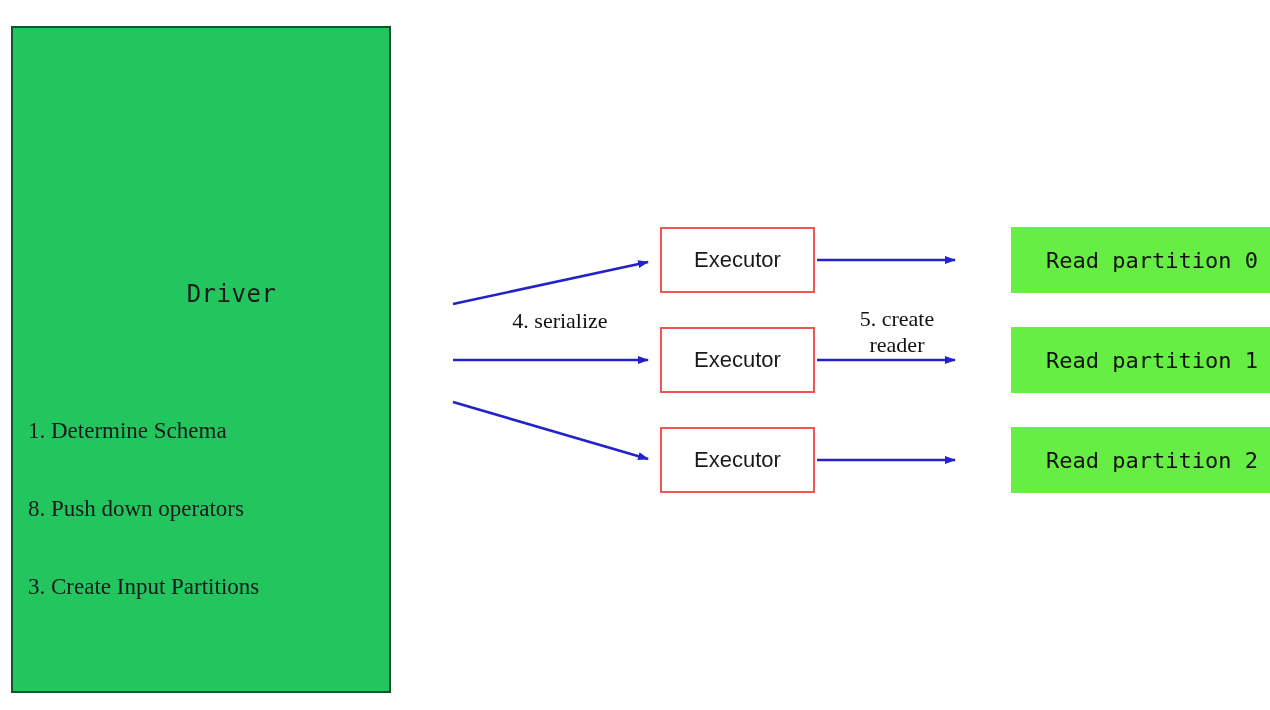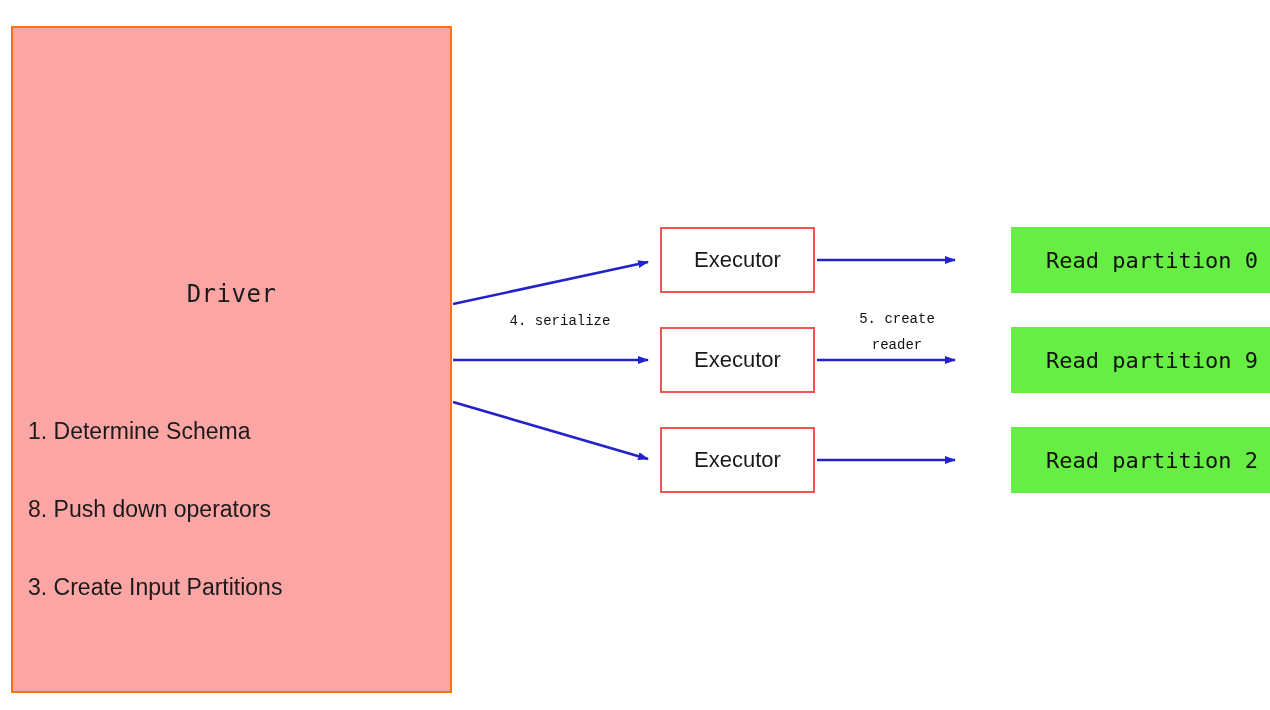--- a/index.html
+++ b/index.html
@@ -23,43 +23,43 @@
     width: 1270px;
     height: 710px;
     pointer-events: none;
   }
 
   
   #driver-box {
     position: absolute;
     left: 11px;
     top: 26px;
-    width: 441px;
+    width: 380px;
     height: 667px;
     box-sizing: border-box;
-    border: 2px solid #f97316;
-    background: #fca5a5;
+    border: 2px solid #14532d;
+    background: #22c55e;
   }
   #driver-title {
     position: absolute;
     left: 0;
     top: 252px;
     width: 437px;
     text-align: center;
     font-family: "DejaVu Sans Mono", "Liberation Mono", monospace;
     font-size: 24px;
     color: #1a1a1a;
     letter-spacing: 0.5px;
   }
   #driver-steps {
     position: absolute;
     left: 15px;
     top: 338px;
     width: 420px;
-    font-family: Liberation Sans, sans-serif;
+    font-family: Liberation Serif, serif;
     font-size: 23px;
     line-height: 26px;
     color: #1a1a1a;
     letter-spacing: 0px;
     white-space: pre;
   }
   .step-line { display: block; }
 
   
   .executor-box {
@@ -93,22 +93,22 @@
   }
   .partition-label {
     font-family: "DejaVu Sans Mono", "Liberation Mono", monospace;
     font-size: 22px;
     color: #111111;
   }
 
   
   .edge-label {
     position: absolute;
-    font-family: Liberation Mono, monospace;
-    font-size: 14px;
+    font-family: Liberation Serif, serif;
+    font-size: 22px;
     line-height: 26px;
     color: #111111;
     text-align: center;
     white-space: nowrap;
   }
   #label-serialize {
     left: 460px;
     top: 308px;
     width: 200px;
   }
@@ -160,21 +160,21 @@
     <span class="executor-label">Executor</span>
   </div>
   <div class="executor-box" style="left:660px; top:427px;">
     <span class="executor-label">Executor</span>
   </div>
 
   <div class="partition-box" style="left:967px; top:227px;">
     <span class="partition-label">Read partition 0</span>
   </div>
   <div class="partition-box" style="left:967px; top:327px;">
-    <span class="partition-label">Read partition 9</span>
+    <span class="partition-label">Read partition 1</span>
   </div>
   <div class="partition-box" style="left:967px; top:427px;">
     <span class="partition-label">Read partition 2</span>
   </div>
 
   <div class="edge-label" id="label-serialize">
     <span class="label-line">4. serialize</span>
   </div>
 
   <div class="edge-label" id="label-create-reader">

